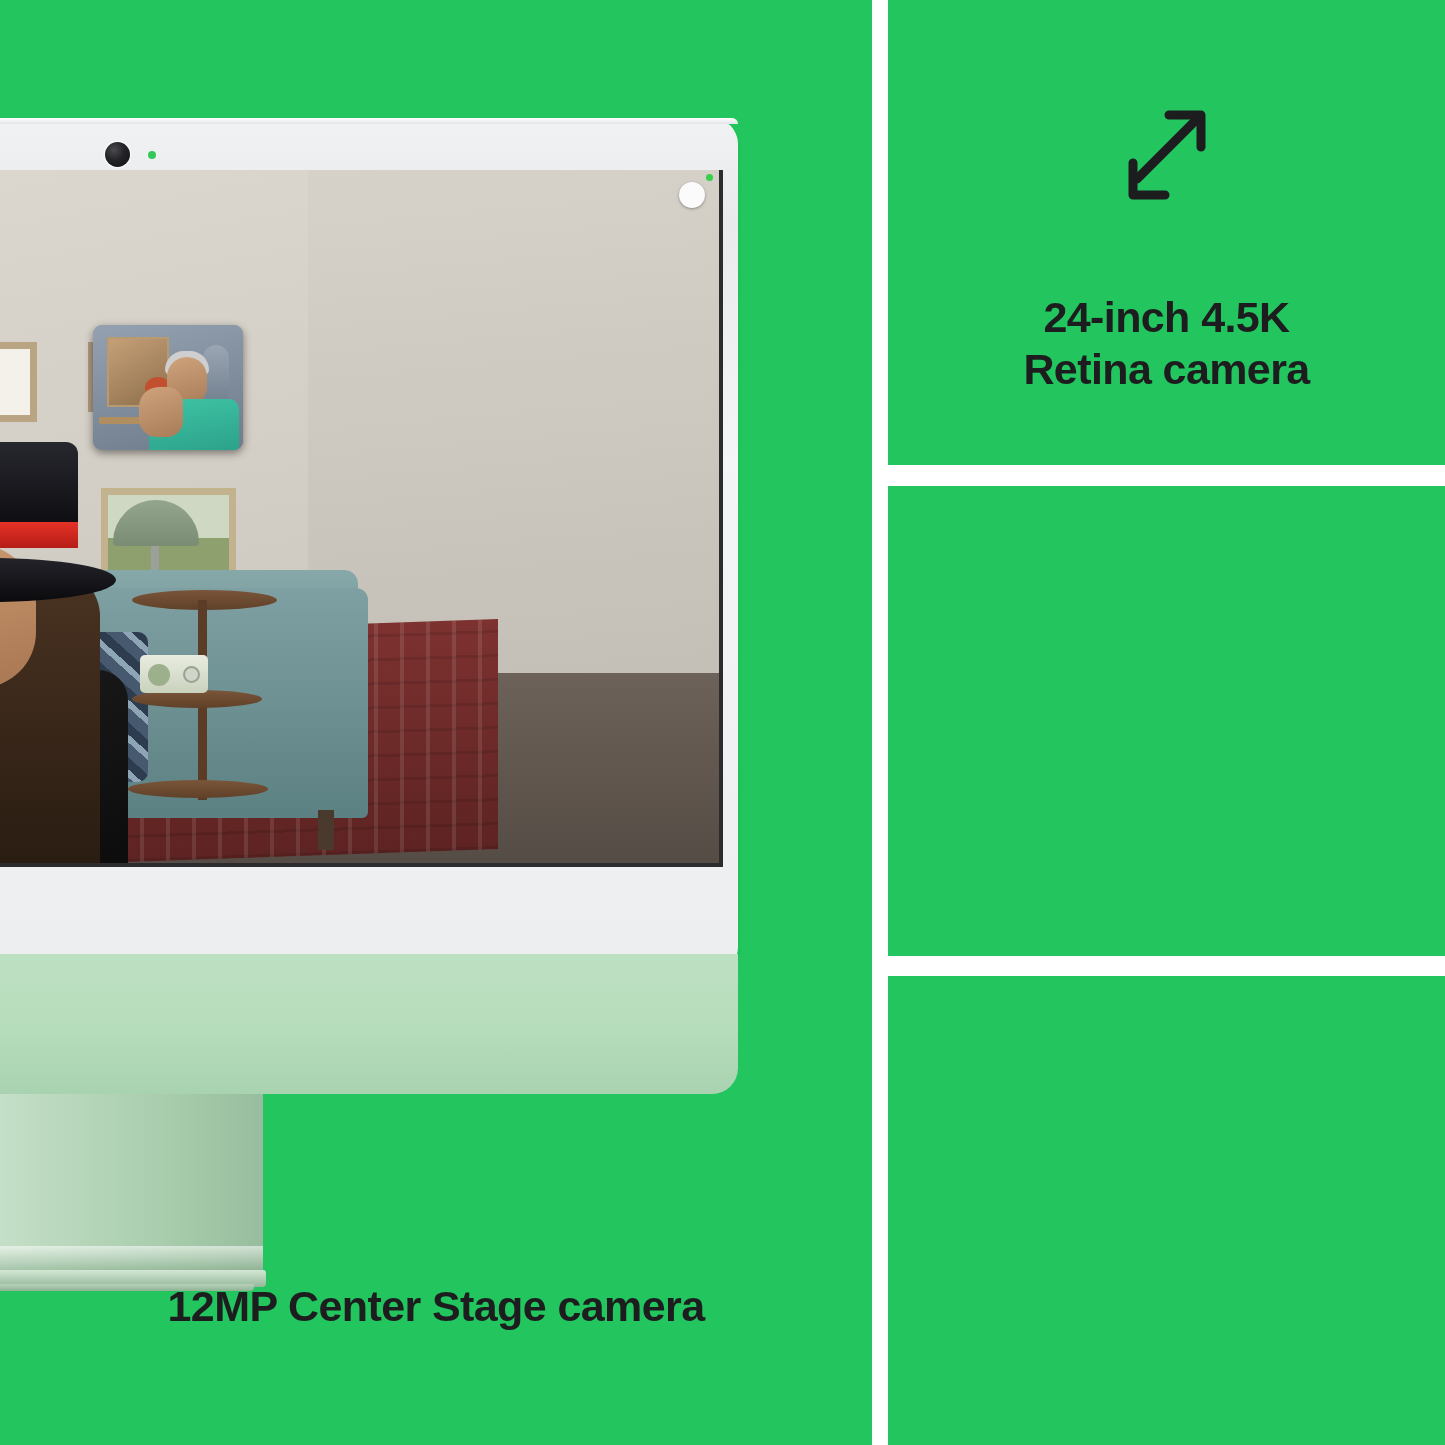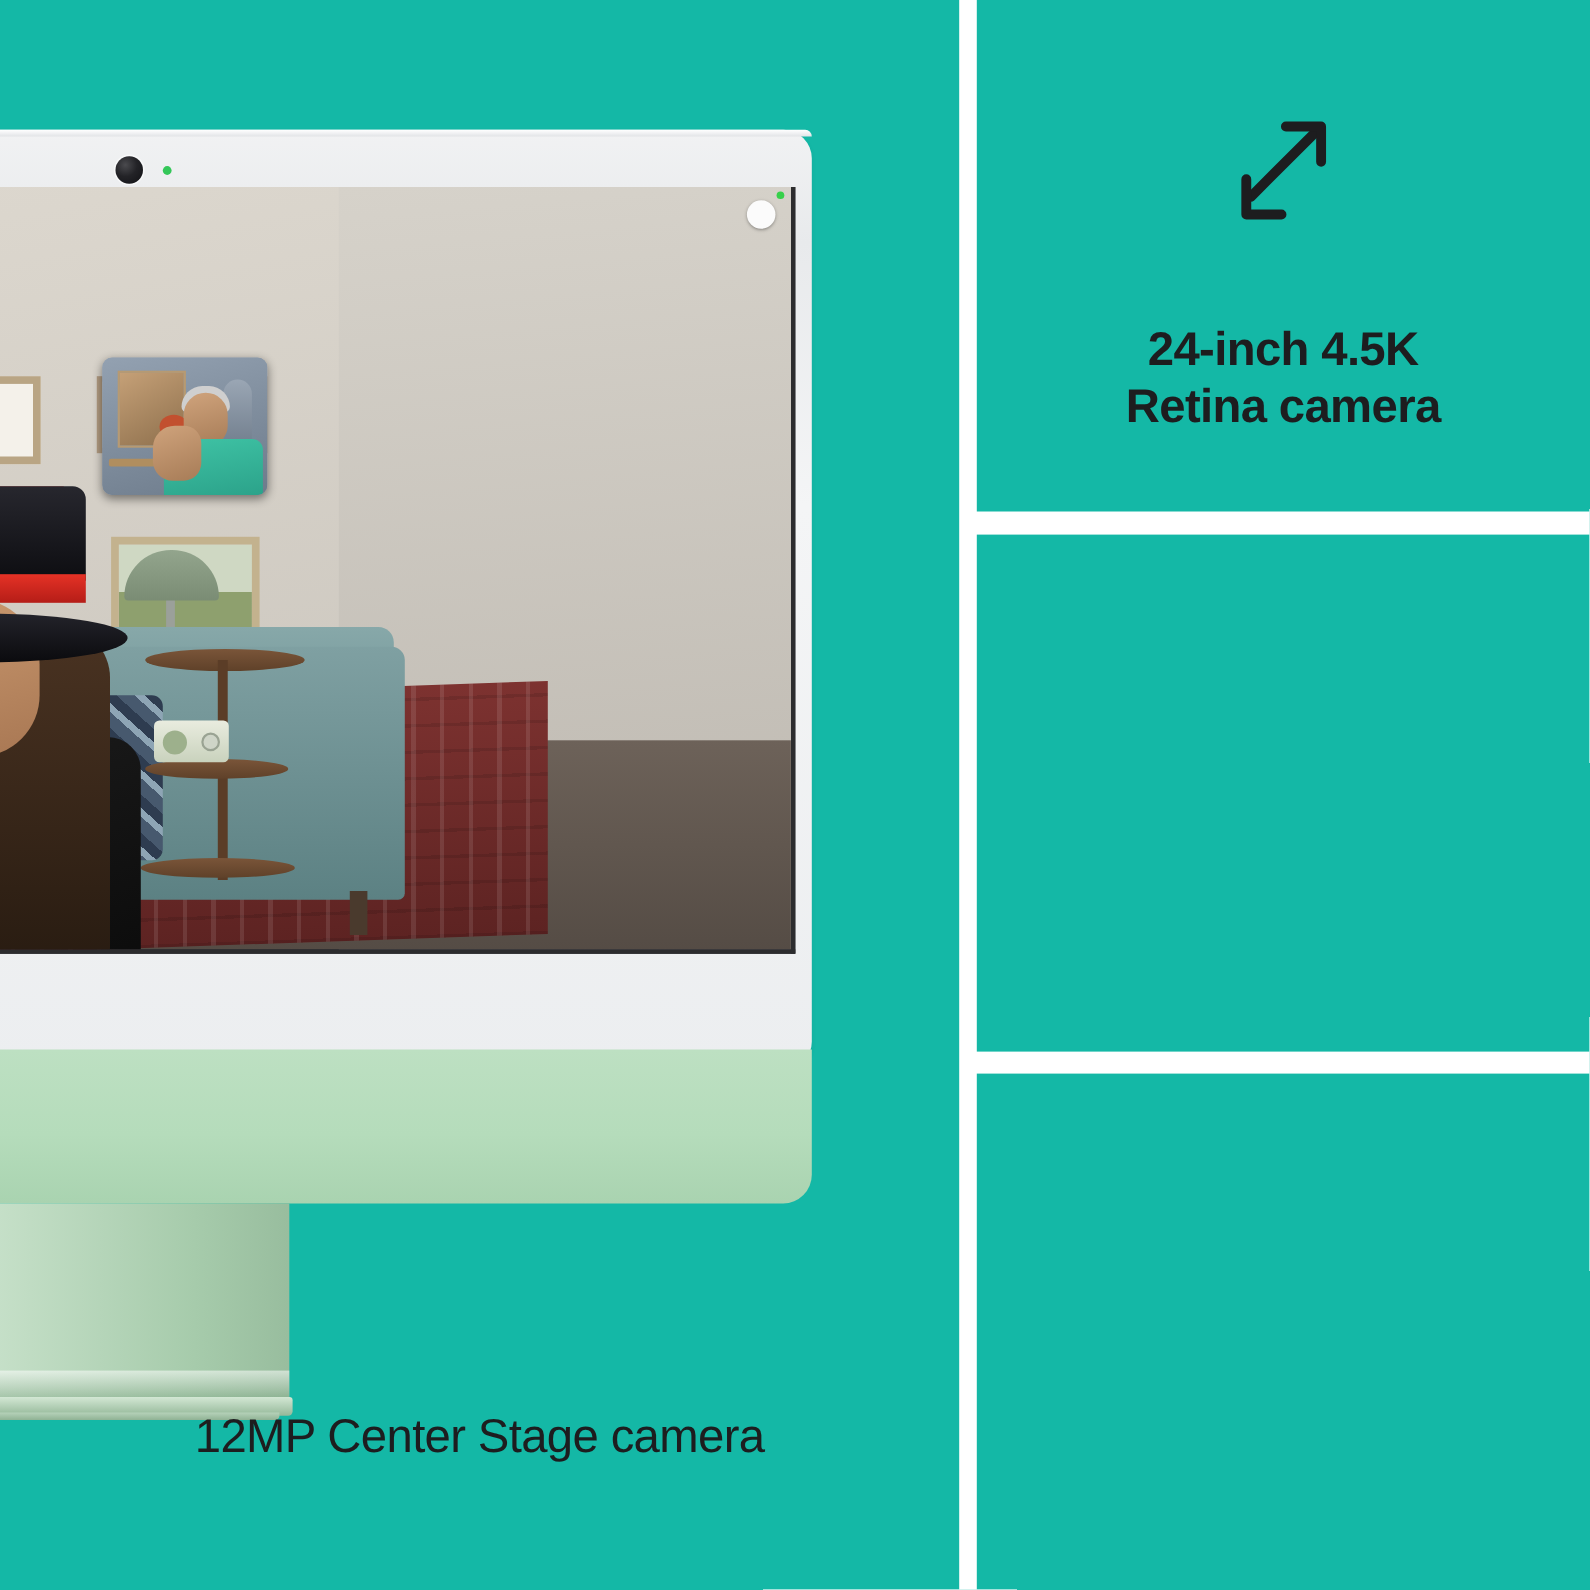--- a/index.html
+++ b/index.html
@@ -6,21 +6,21 @@
   * { margin:0; padding:0; box-sizing:border-box; }
   html,body{
     width:1445px; height:1445px;
     background:#ffffff;
     font-family:"Liberation Sans","DejaVu Sans",sans-serif;
     overflow:hidden;
   }
   #stage{ position:relative; width:1445px; height:1445px; background:#ffffff; }
 
   
-  .panel{ position:absolute; background:#14b8a6; overflow:hidden; }
+  .panel{ position:absolute; background:#22c55e; overflow:hidden; }
 
   #panel-camera { left:0;   top:0;    width:872px; height:1445px; }
   #panel-display{ left:888px; top:0;    width:557px; height:465px; }
   #panel-mics   { left:888px; top:486px; width:557px; height:470px; }
   #panel-audio  { left:888px; top:976px; width:557px; height:469px; }
 
   
   .feature{
     position:absolute; left:0; width:100%;
     display:flex; flex-direction:column; align-items:center;
@@ -31,21 +31,21 @@
     color:#1d1d1f; font-weight:700; letter-spacing:-0.6px;
     font-size:43px; line-height:1.22;
   }
   #f-display{ top:95px; }
   #f-display .cap{ margin-top:72px; }
 
   
   #camera-caption{
     position:absolute; left:0; top:1282px; width:872px;
     text-align:center; color:#1d1d1f;
-    font-size:43px; font-weight:400; letter-spacing:-0.6px;
+    font-size:43px; font-weight:700; letter-spacing:-0.6px;
   }
 
   
   #imac{ position:absolute; left:-452px; top:118px; width:1190px; height:1065px; }
 
   
   #enclosure{
     position:absolute; left:0; top:0; width:1190px; height:855px;
     background:linear-gradient(180deg,#f1f2f3 0%,#e8eaec 12%,#f4f5f6 40%,#eceef0 100%);
     border-radius:26px;

